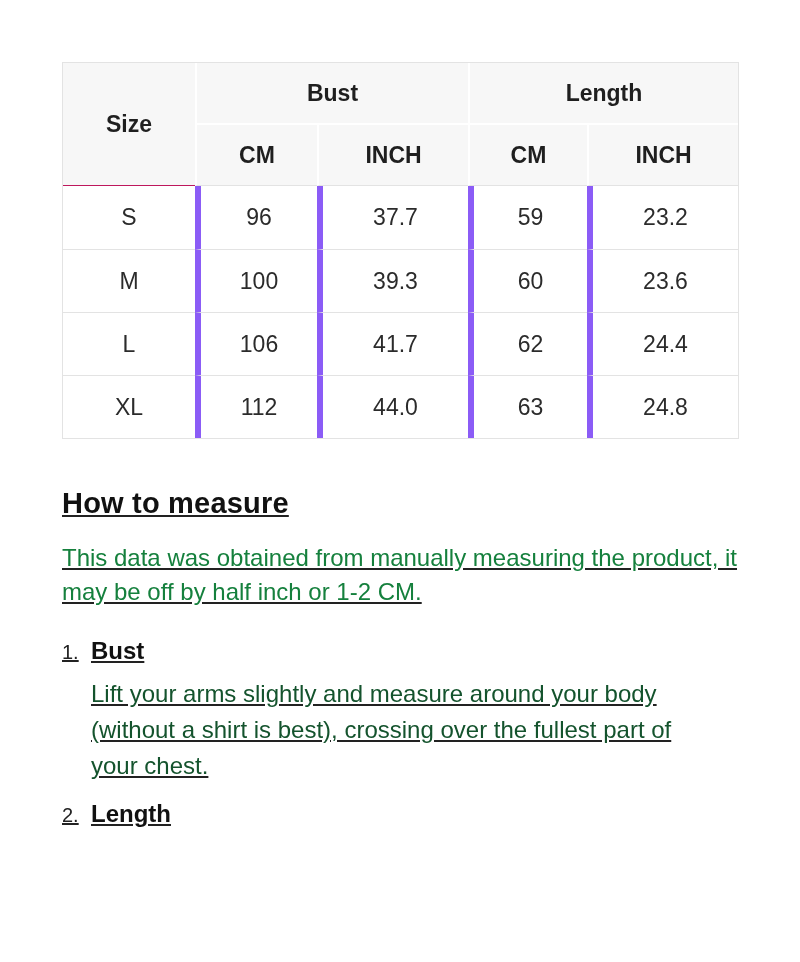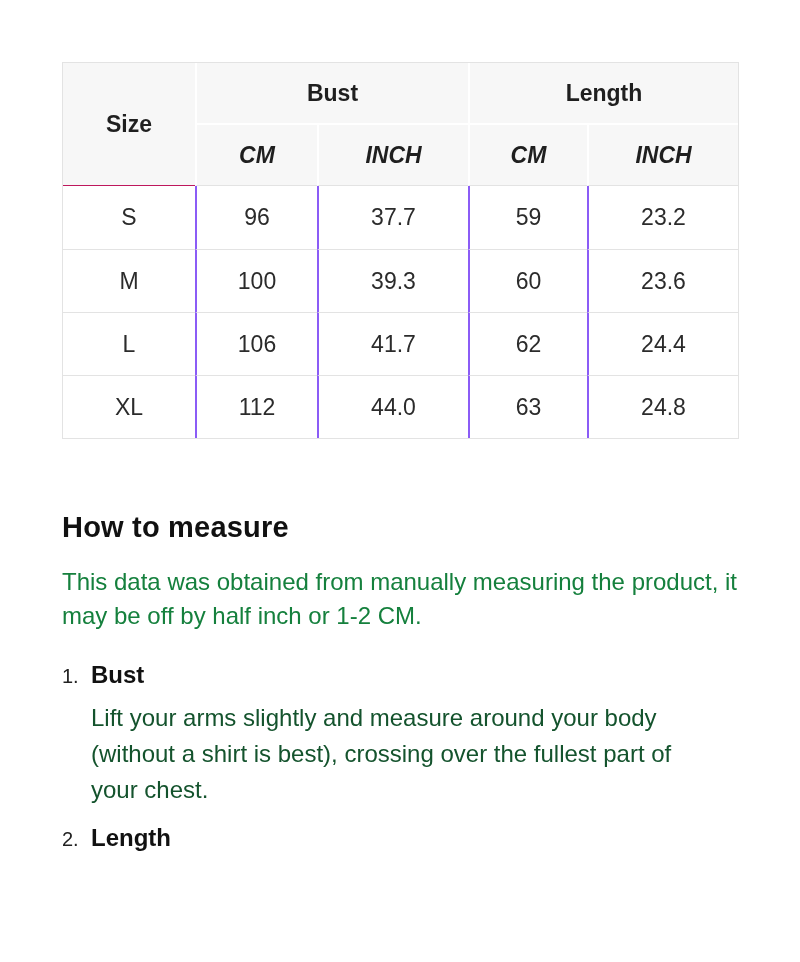--- a/index.html
+++ b/index.html
@@ -36,36 +36,36 @@
     vertical-align: middle;
     font-size: 23px;
     overflow: hidden;
   }
   table.size-chart th {
     background: #f7f7f7;
     font-weight: bold;
     color: #1f1f1f;
   }
   tr.group-row th { height: 62px; }
-  tr.sub-row th   { height: 61px; font-style: italic; }
+  tr.sub-row th   { height: 61px; }
   tbody td        { height: 63px; font-weight: normal; color: #2b2b2b; }
 
   
   th.group-h, th.sub-h { border-left: 2px solid #ffffff; }
   th.group-h { border-bottom: 2px solid #ffffff; }
   th.sub-h   { border-bottom: 1px solid #e3e3e3; }
   th.corner-h { border-bottom: 1px solid #be185d; }
 
   
-  tbody td { border-left: 2px solid #8b5cf6; border-top: 1px solid #e3e3e3; }
+  tbody td { border-left: 6px solid #8b5cf6; border-top: 1px solid #e3e3e3; }
   tbody td:first-child { border-left: none; }
   tbody tr:first-child td { border-top: none; }
 
   
-  .how-to { margin-top: 72px; }
+  .how-to { margin-top: 48px; text-decoration: underline; }
   h2.how-heading {
     font-size: 29px;
     font-weight: bold;
     color: #111111;
     letter-spacing: 0.2px;
   }
   p.how-intro {
     margin-top: 21px;
     font-size: 24px;
     line-height: 34px;

